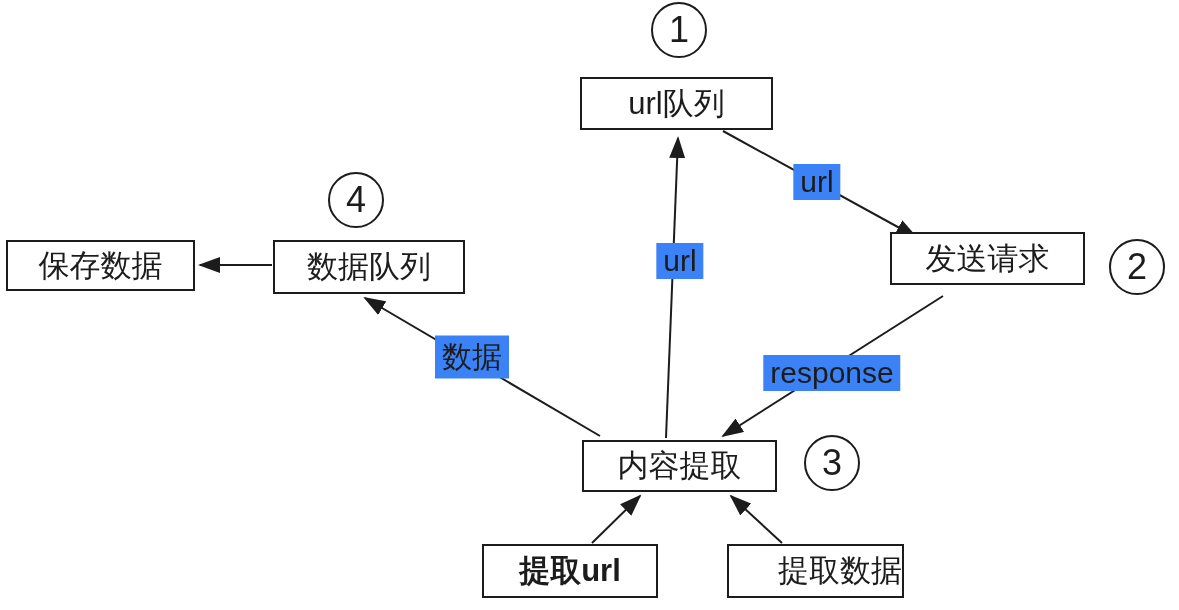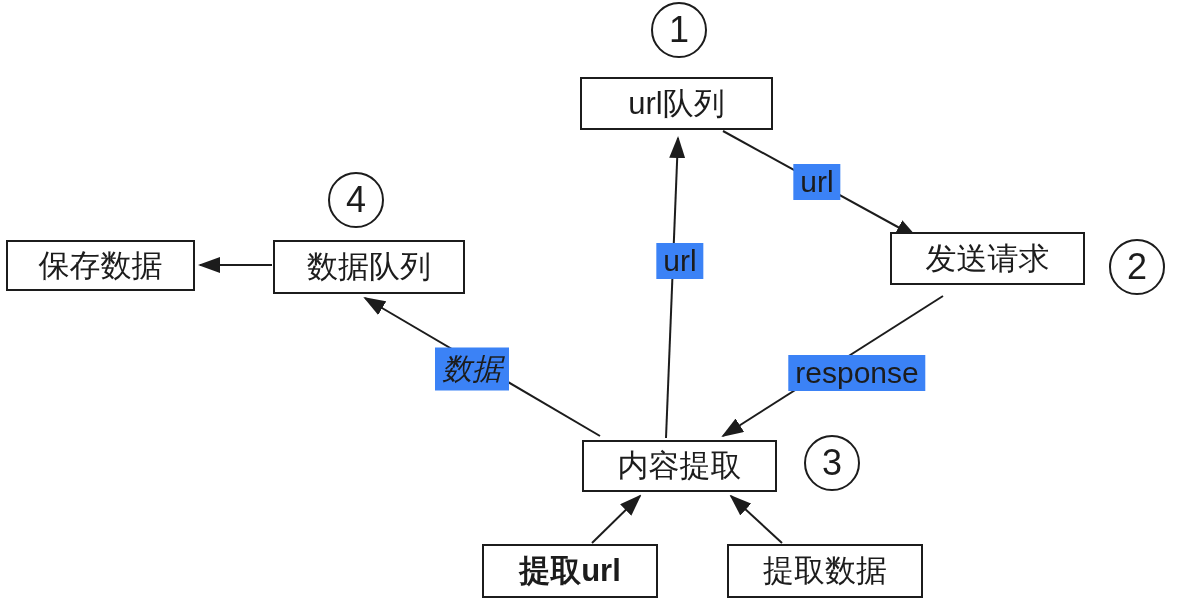--- a/index.html
+++ b/index.html
@@ -57,31 +57,31 @@
     z-index: 3;
     white-space: nowrap;
   }
   
   #n-url-queue       { left: 580px; top: 77px;  width: 193px; height: 53px; line-height: 49px; }
   #n-send-request    { left: 890px; top: 232px; width: 195px; height: 53px; line-height: 49px; }
   #n-save-data       { left: 6px;   top: 240px; width: 189px; height: 51px; line-height: 47px; }
   #n-data-queue      { left: 273px; top: 240px; width: 192px; height: 54px; line-height: 50px; }
   #n-content-extract { left: 582px; top: 440px; width: 195px; height: 52px; line-height: 48px; font-family: Liberation Serif, serif; }
   #n-extract-url     { left: 482px; top: 544px; width: 176px; height: 54px; line-height: 50px; font-weight: bold; }
-  #n-extract-data    { left: 727px; top: 544px; width: 196px; height: 54px; line-height: 50px; }
+  #n-extract-data    { left: 727px; top: 544px; width: 177px; height: 54px; line-height: 50px; text-align: right; }
   
   #b-1 { left: 651px;  top: 2px;   }
   #b-2 { left: 1109px; top: 239px; }
   #b-3 { left: 804px;  top: 435px; }
   #b-4 { left: 328px;  top: 172px; }
   
   #l-url-out  { left: 817px; top: 182px; }
-  #l-response { left: 832px; top: 373px; margin-left: 25px; }
+  #l-response { left: 832px; top: 373px; }
   #l-url-back { left: 680px; top: 261px; }
-  #l-data     { left: 472px; top: 369px; font-style: italic; }
+  #l-data     { left: 472px; top: 357px; }
 </style>
 </head>
 <body>
 
 <div class="canvas">
 
   <svg class="arrows" width="1179" height="610" viewBox="0 0 1179 610">
     <defs>
       <marker id="arrowhead" viewBox="0 0 11 8" markerWidth="11" markerHeight="8" refX="10" refY="4" orient="auto" markerUnits="strokeWidth">
         <path d="M0,0 L11,4 L0,8 z" fill="#1c1c1c"></path>

